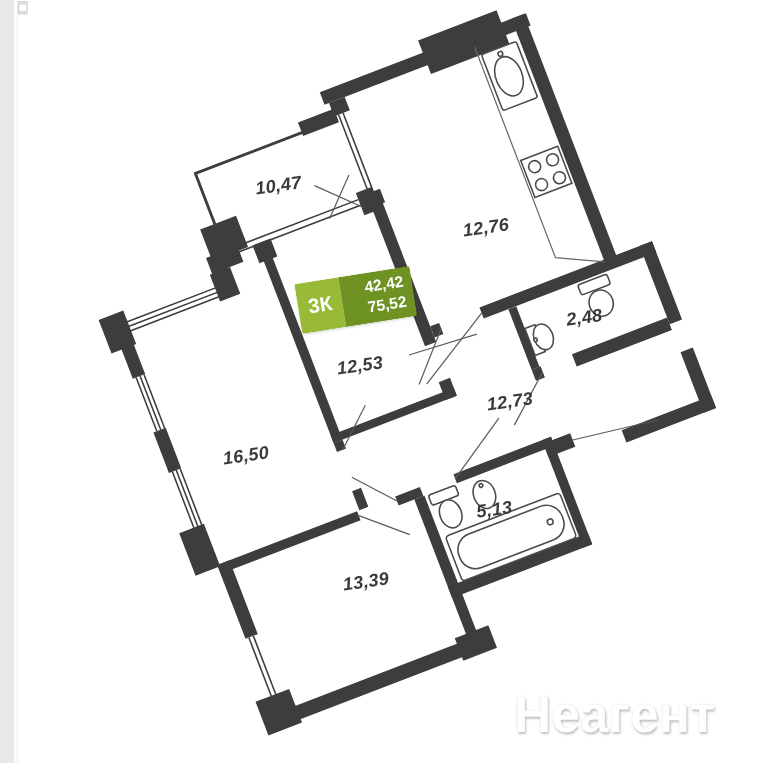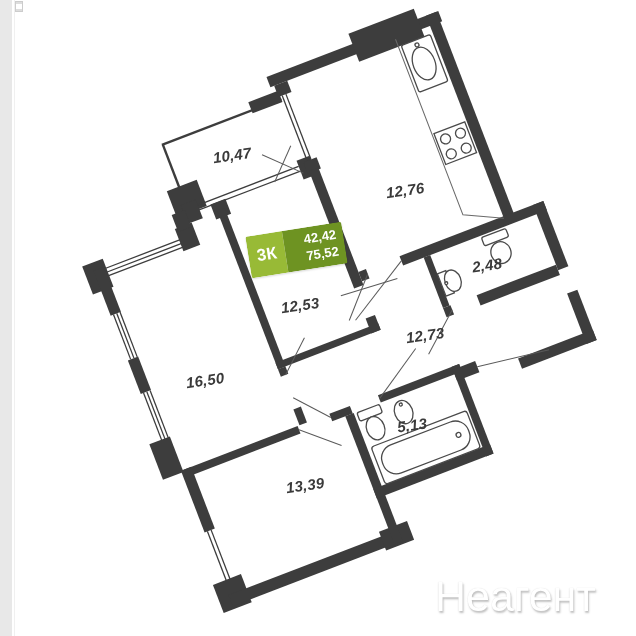--- a/index.html
+++ b/index.html
@@ -42,21 +42,21 @@
     width: 37px; display: flex; align-items: center; justify-content: center;
     color: #ffffff; font-weight: 700; font-size: 17px;
   }
   .badge-right {
     flex: 1; display: flex; flex-direction: column; align-items: flex-end; justify-content: center;
     padding-right: 7px; color: #ffffff; font-weight: 700; font-size: 13px; line-height: 1.3;
   }
 
   .watermark { position: absolute; right: 40px; bottom: 18px; text-align: center; pointer-events: none; }
   .wm-brand {
-    font-size: 43px; font-weight: 400; color: #ffffff; line-height: 1;
+    font-size: 43px; font-weight: 700; color: #ffffff; line-height: 1;
     text-shadow: 1px 2px 2px rgba(120,120,120,0.45), 0 0 1px rgba(150,150,150,0.35);
   }
   .wm-tagline {
     margin-top: 3px; font-size: 9.5px; font-weight: 700; letter-spacing: 3.2px; color: #ffffff;
     text-shadow: 1px 1px 1px rgba(120,120,120,0.5);
   }
 </style>
 </head>
 <body>
 

